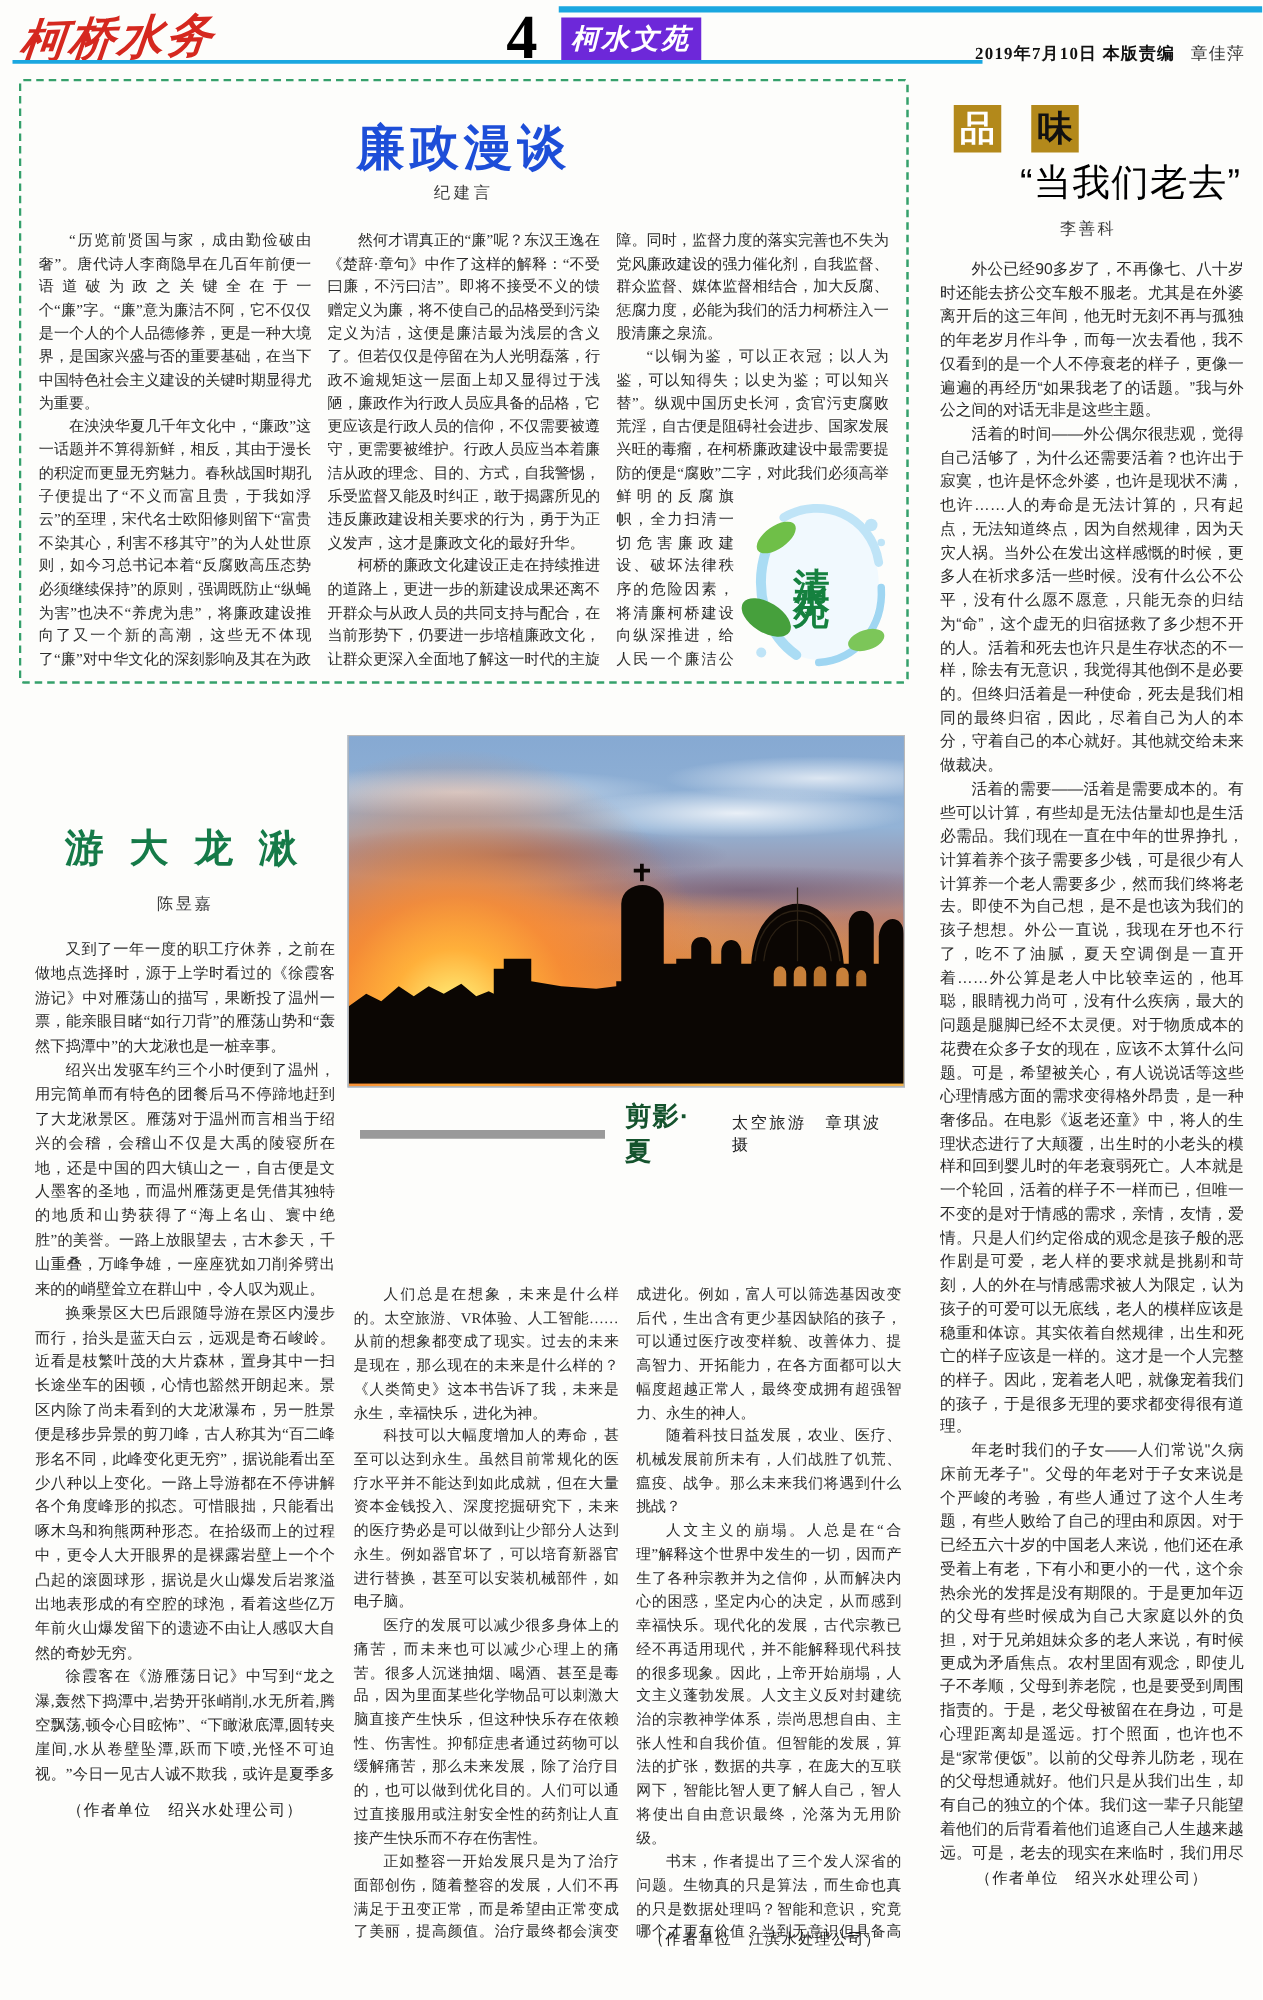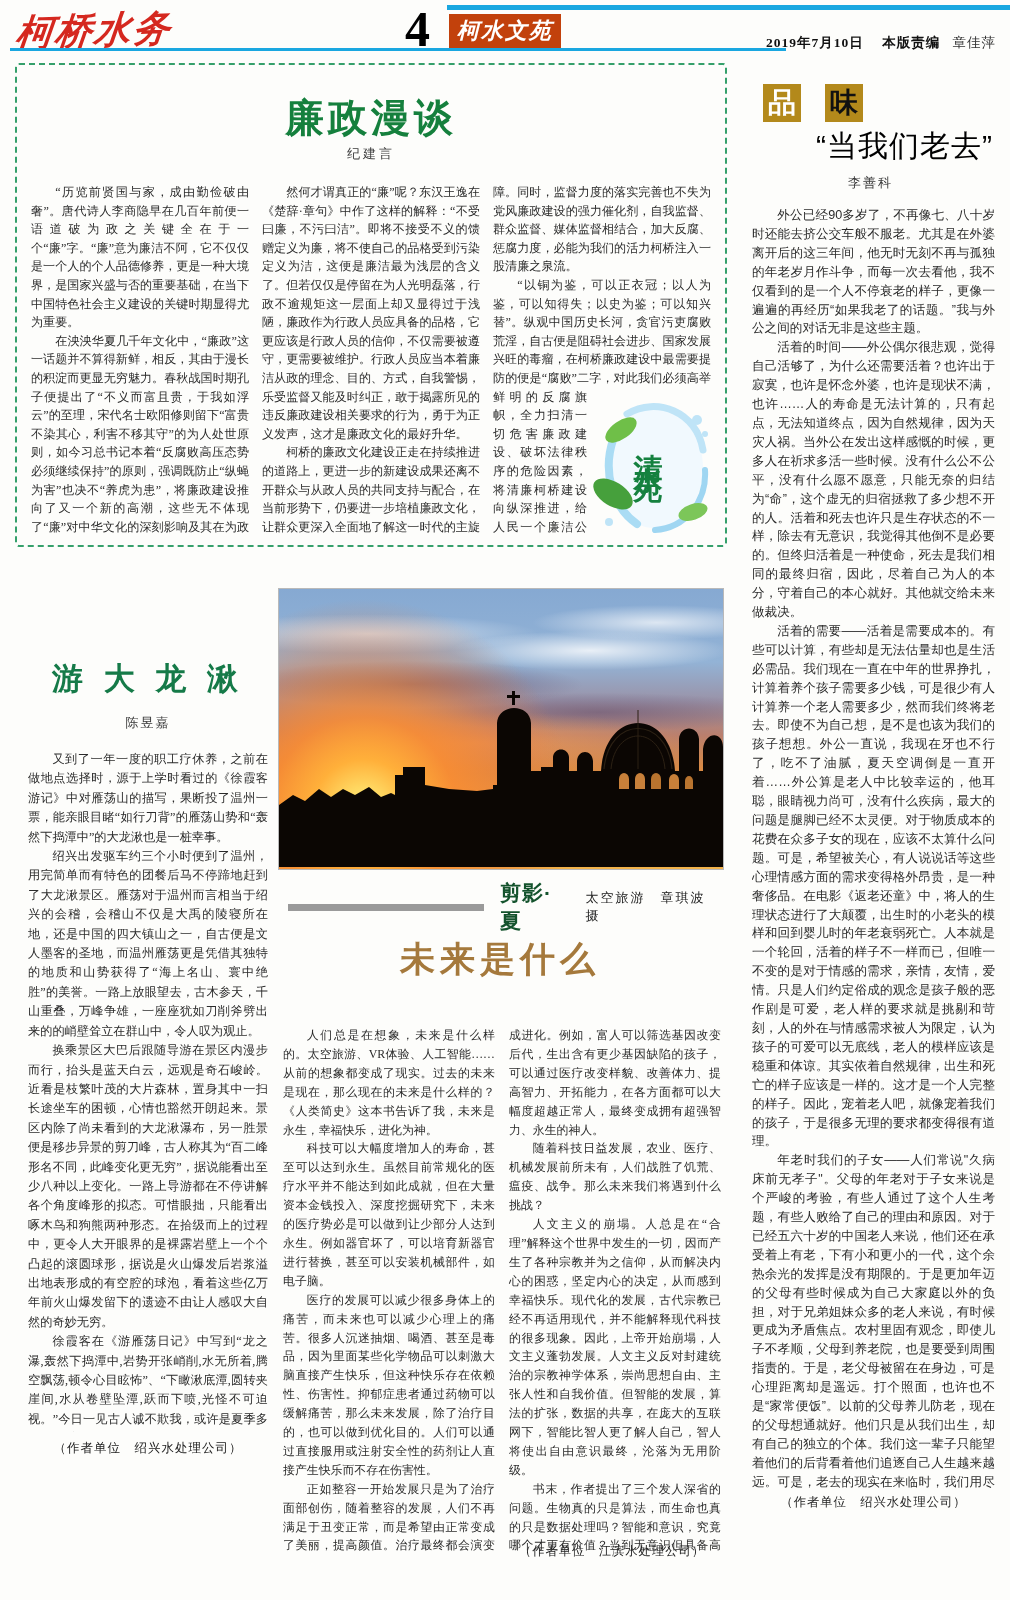--- a/index.html
+++ b/index.html
@@ -6,31 +6,31 @@
   .page{position:relative;width:1010px;height:1600px;background:#fdfdfb;overflow:hidden;
         font-family:"Liberation Serif","DejaVu Serif",serif;color:#222;}
   .abs{position:absolute;}
 
   
   .masthead{left:16px;top:6px;font-size:37px;font-weight:bold;font-style:italic;
             color:#d5281f;transform:rotate(-2deg) skewX(-8deg);letter-spacing:2px;
             font-family:"Liberation Serif",serif;}
   .topline{left:447px;top:5px;width:563px;height:5px;background:#1aa7e0;}
   .pageno{left:405px;top:0px;font-size:50px;font-weight:800;font-family:"Liberation Serif",serif;color:#000;}
-  .section-box{left:449px;top:14px;width:112px;height:34px;background:#c2410c;color:#fff;
+  .section-box{left:449px;top:14px;width:112px;height:34px;background:#6d28d9;color:#fff;
                display:flex;align-items:center;justify-content:center;font-size:22px;
                font-weight:bold;font-style:italic;letter-spacing:2px;}
   .dateline{right:14px;top:34px;font-size:13.5px;font-weight:700;color:#111;letter-spacing:1px;}
   .dateline .ed-name{font-weight:400;color:#333;margin-left:8px;}
   .divider{left:10px;top:48px;width:776px;height:3px;background:#1aa7e0;}
 
   
   .lz-box{left:15px;top:63px;width:708px;height:480px;border:2.5px dashed #35a06b;border-radius:4px;}
   .lz-title{width:100%;text-align:center;margin-top:26px;font-size:39px;font-weight:700;
-            color:#15803d;letter-spacing:4px;font-family:"Liberation Sans","DejaVu Sans",sans-serif;}
+            color:#1d4ed8;letter-spacing:4px;font-family:"Liberation Sans","DejaVu Sans",sans-serif;}
   .lz-author{width:100%;text-align:center;font-size:13px;color:#3a3a3a;letter-spacing:3px;}
   .lz-cols{position:absolute;left:14px;top:118px;width:680px;height:352px;display:flex;gap:13px;}
   .lzcol{flex:1;overflow:hidden;font-size:12.1px;line-height:18.6px;text-align:justify;color:#2b2b2b;}
   p{margin:0;}
   .ind{text-indent:2em;}
 
   
   .qsy-wrap{float:right;width:118px;height:152px;margin:2px 0 0 6px;position:relative;}
   .qsy-svg{position:absolute;inset:0;}
   .qsy-text{position:absolute;left:46px;top:16px;writing-mode:vertical-rl;font-size:29px;
@@ -91,21 +91,21 @@
 <body>
 
 <div class="page">
 
   <div class="abs masthead">柯桥水务</div>
   <div class="abs topline"></div>
   <div class="abs pageno">4</div>
   <div class="abs section-box">柯水文苑</div>
   <div class="abs dateline">
     <span>2019年7月10日</span>
-    <span style="margin-left:14px">本版责编</span>
+    <span style="">本版责编</span>
     <span class="ed-name">章佳萍</span>
   </div>
   <div class="abs divider"></div>
 
   <div class="abs lz-box">
     <div class="lz-title">廉政漫谈</div>
     <div class="lz-author">纪建言</div>
     <div class="lz-cols">
       <div class="lzcol">
         <p class="ind">“历览前贤国与家，成由勤俭破由奢”。唐代诗人李商隐早在几百年前便一语道破为政之关键全在于一个“廉”字。“廉”意为廉洁不阿，它不仅仅是一个人的个人品德修养，更是一种大境界，是国家兴盛与否的重要基础，在当下中国特色社会主义建设的关键时期显得尤为重要。</p>
@@ -172,21 +172,20 @@
       <line x1="359" y1="121" x2="359" y2="180" stroke="#2c2114" stroke-width="1"></line>
     </svg>
   </div>
 
   <div class="abs cap">
     <div class="capbar"></div>
     <div class="captitle">剪影·夏</div>
     <div class="capcredit">太空旅游　章琪波　摄</div>
   </div>
 
-  <div class="abs wl-title">未来是什么</div>
   <div class="abs wl-cols">
     <p class="ind">人们总是在想象，未来是什么样的。太空旅游、VR体验、人工智能……从前的想象都变成了现实。过去的未来是现在，那么现在的未来是什么样的？《人类简史》这本书告诉了我，未来是永生，幸福快乐，进化为神。</p>
     <p class="ind">科技可以大幅度增加人的寿命，甚至可以达到永生。虽然目前常规化的医疗水平并不能达到如此成就，但在大量资本金钱投入、深度挖掘研究下，未来的医疗势必是可以做到让少部分人达到永生。例如器官坏了，可以培育新器官进行替换，甚至可以安装机械部件，如电子脑。</p>
     <p class="ind">医疗的发展可以减少很多身体上的痛苦，而未来也可以减少心理上的痛苦。很多人沉迷抽烟、喝酒、甚至是毒品，因为里面某些化学物品可以刺激大脑直接产生快乐，但这种快乐存在依赖性、伤害性。抑郁症患者通过药物可以缓解痛苦，那么未来发展，除了治疗目的，也可以做到优化目的。人们可以通过直接服用或注射安全性的药剂让人直接产生快乐而不存在伤害性。</p>
     <p class="ind">正如整容一开始发展只是为了治疗面部创伤，随着整容的发展，人们不再满足于丑变正常，而是希望由正常变成了美丽，提高颜值。治疗最终都会演变成进化。例如，富人可以筛选基因改变后代，生出含有更少基因缺陷的孩子，可以通过医疗改变样貌、改善体力、提高智力、开拓能力，在各方面都可以大幅度超越正常人，最终变成拥有超强智力、永生的神人。</p>
     <p class="ind">随着科技日益发展，农业、医疗、机械发展前所未有，人们战胜了饥荒、瘟疫、战争。那么未来我们将遇到什么挑战？</p>
     <p class="ind">人文主义的崩塌。人总是在“合理”解释这个世界中发生的一切，因而产生了各种宗教并为之信仰，从而解决内心的困惑，坚定内心的决定，从而感到幸福快乐。现代化的发展，古代宗教已经不再适用现代，并不能解释现代科技的很多现象。因此，上帝开始崩塌，人文主义蓬勃发展。人文主义反对封建统治的宗教神学体系，崇尚思想自由、主张人性和自我价值。但智能的发展，算法的扩张，数据的共享，在庞大的互联网下，智能比智人更了解人自己，智人将使出自由意识最终，沦落为无用阶级。</p>
     <p class="ind">书末，作者提出了三个发人深省的问题。生物真的只是算法，而生命也真的只是数据处理吗？智能和意识，究竟哪个才更有价值？当到无意识但具备高度智能的算法比我们更了解我们自己时，社会、政治和日常生活将会有生命变化？在虚构的叙事自我的意识下，我觉得生物不是算法，也不是数据处理，意识更有价值此时此刻，在科技的滚滚浪潮中，渺小而微弱的我，能做的只是，借鉴历史、畅想未来、过好当下。</p>
   </div>
   <div class="abs wl-unit">（作者单位　江滨水处理公司）</div>

